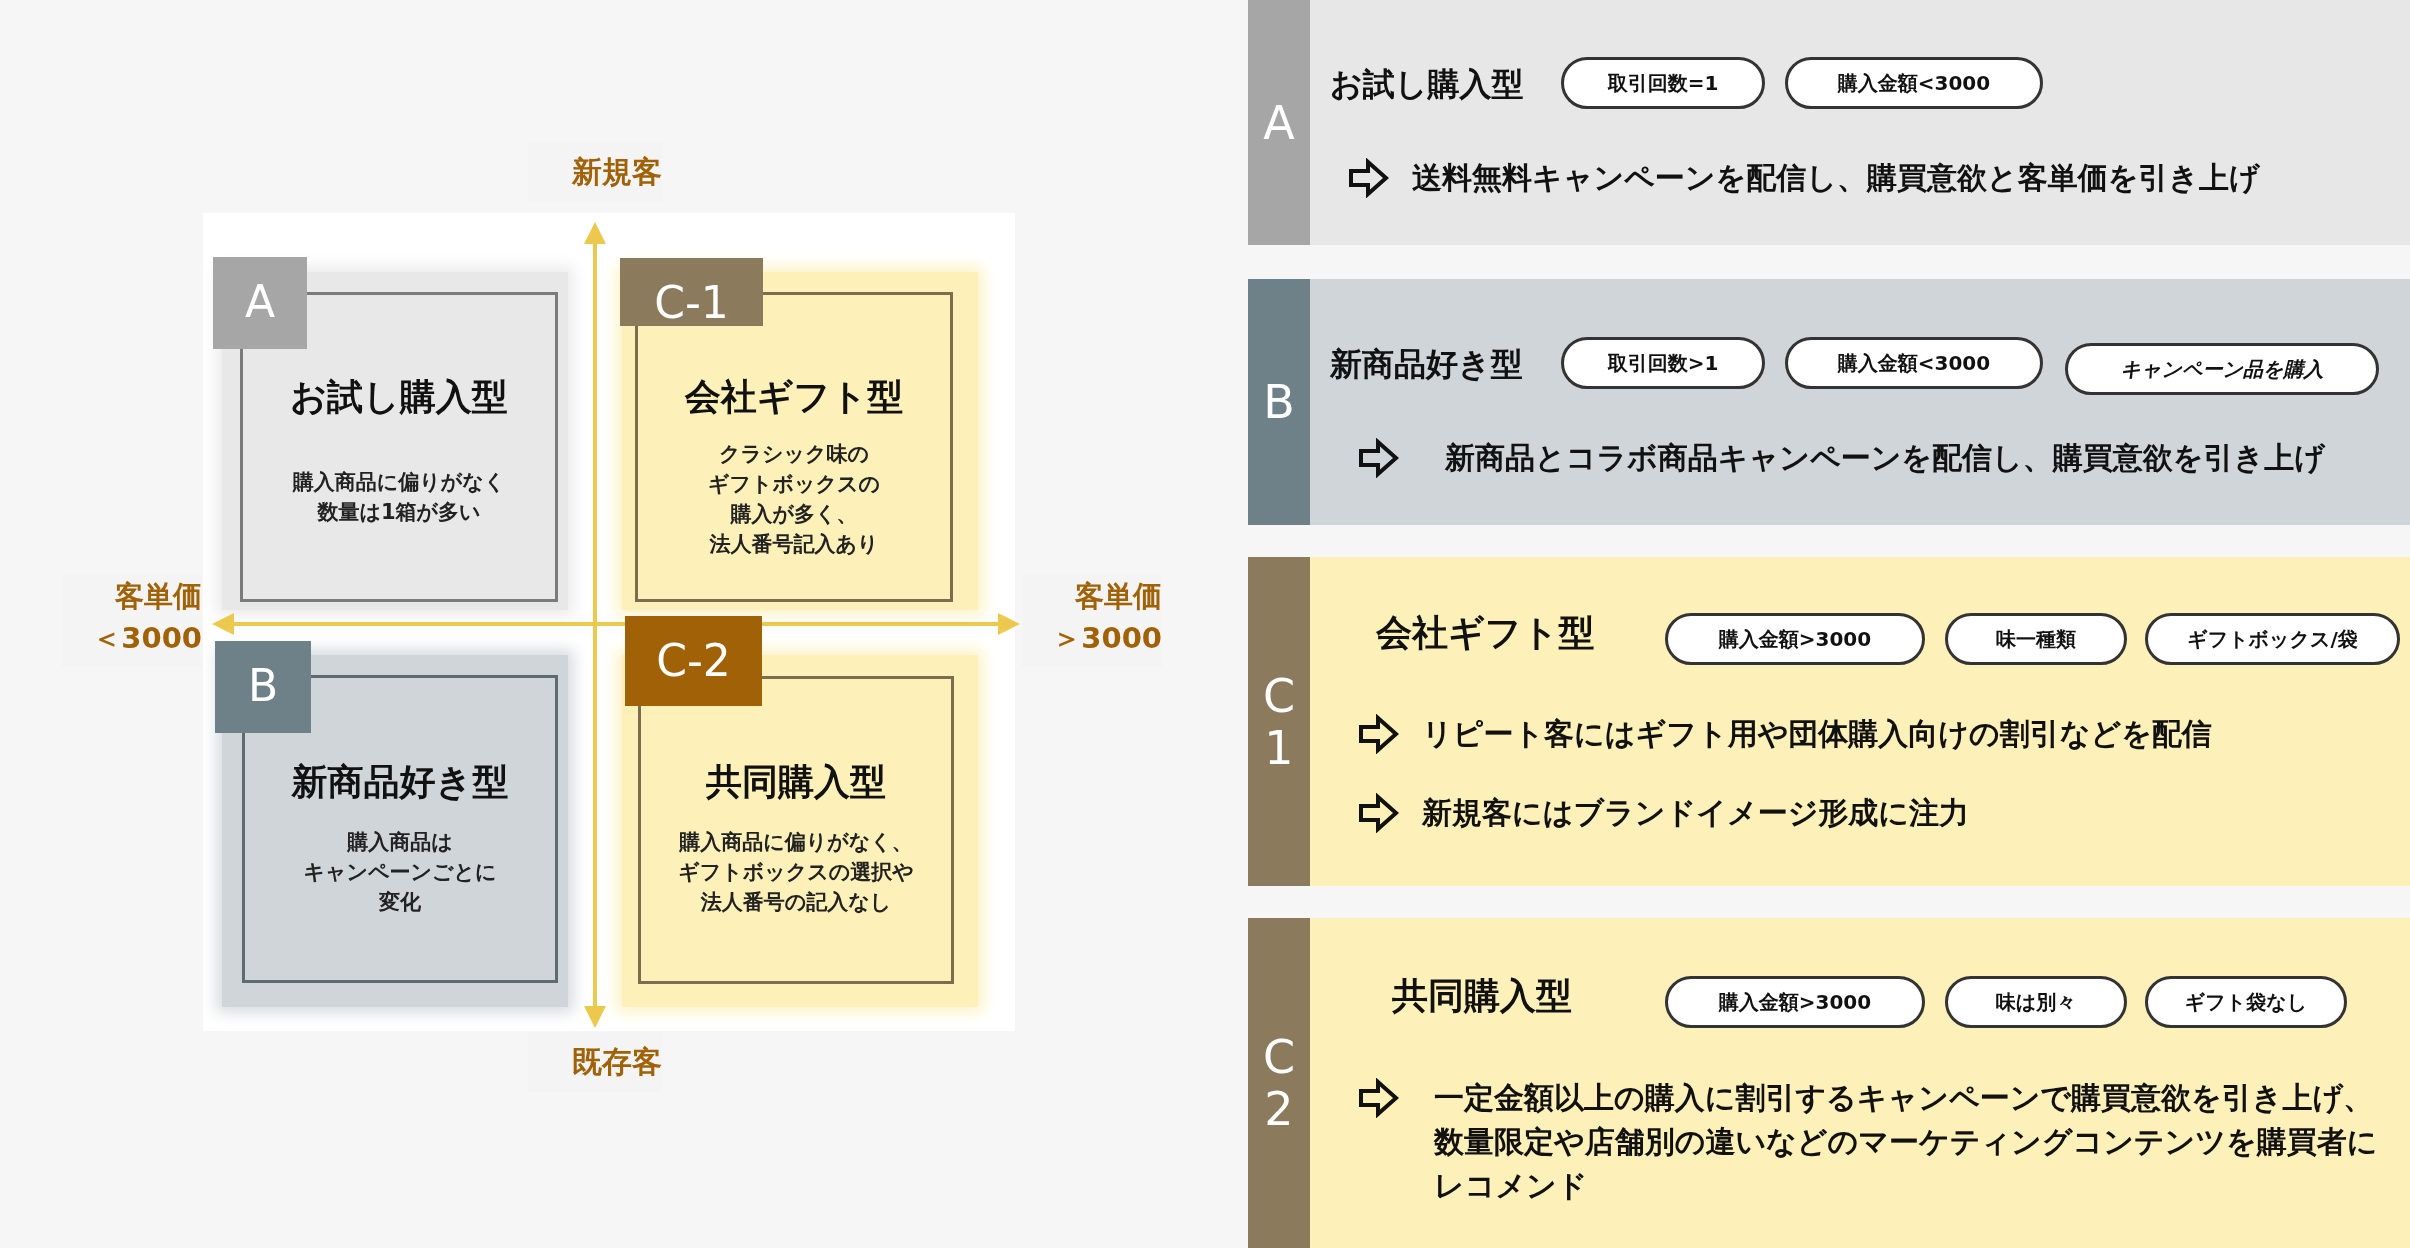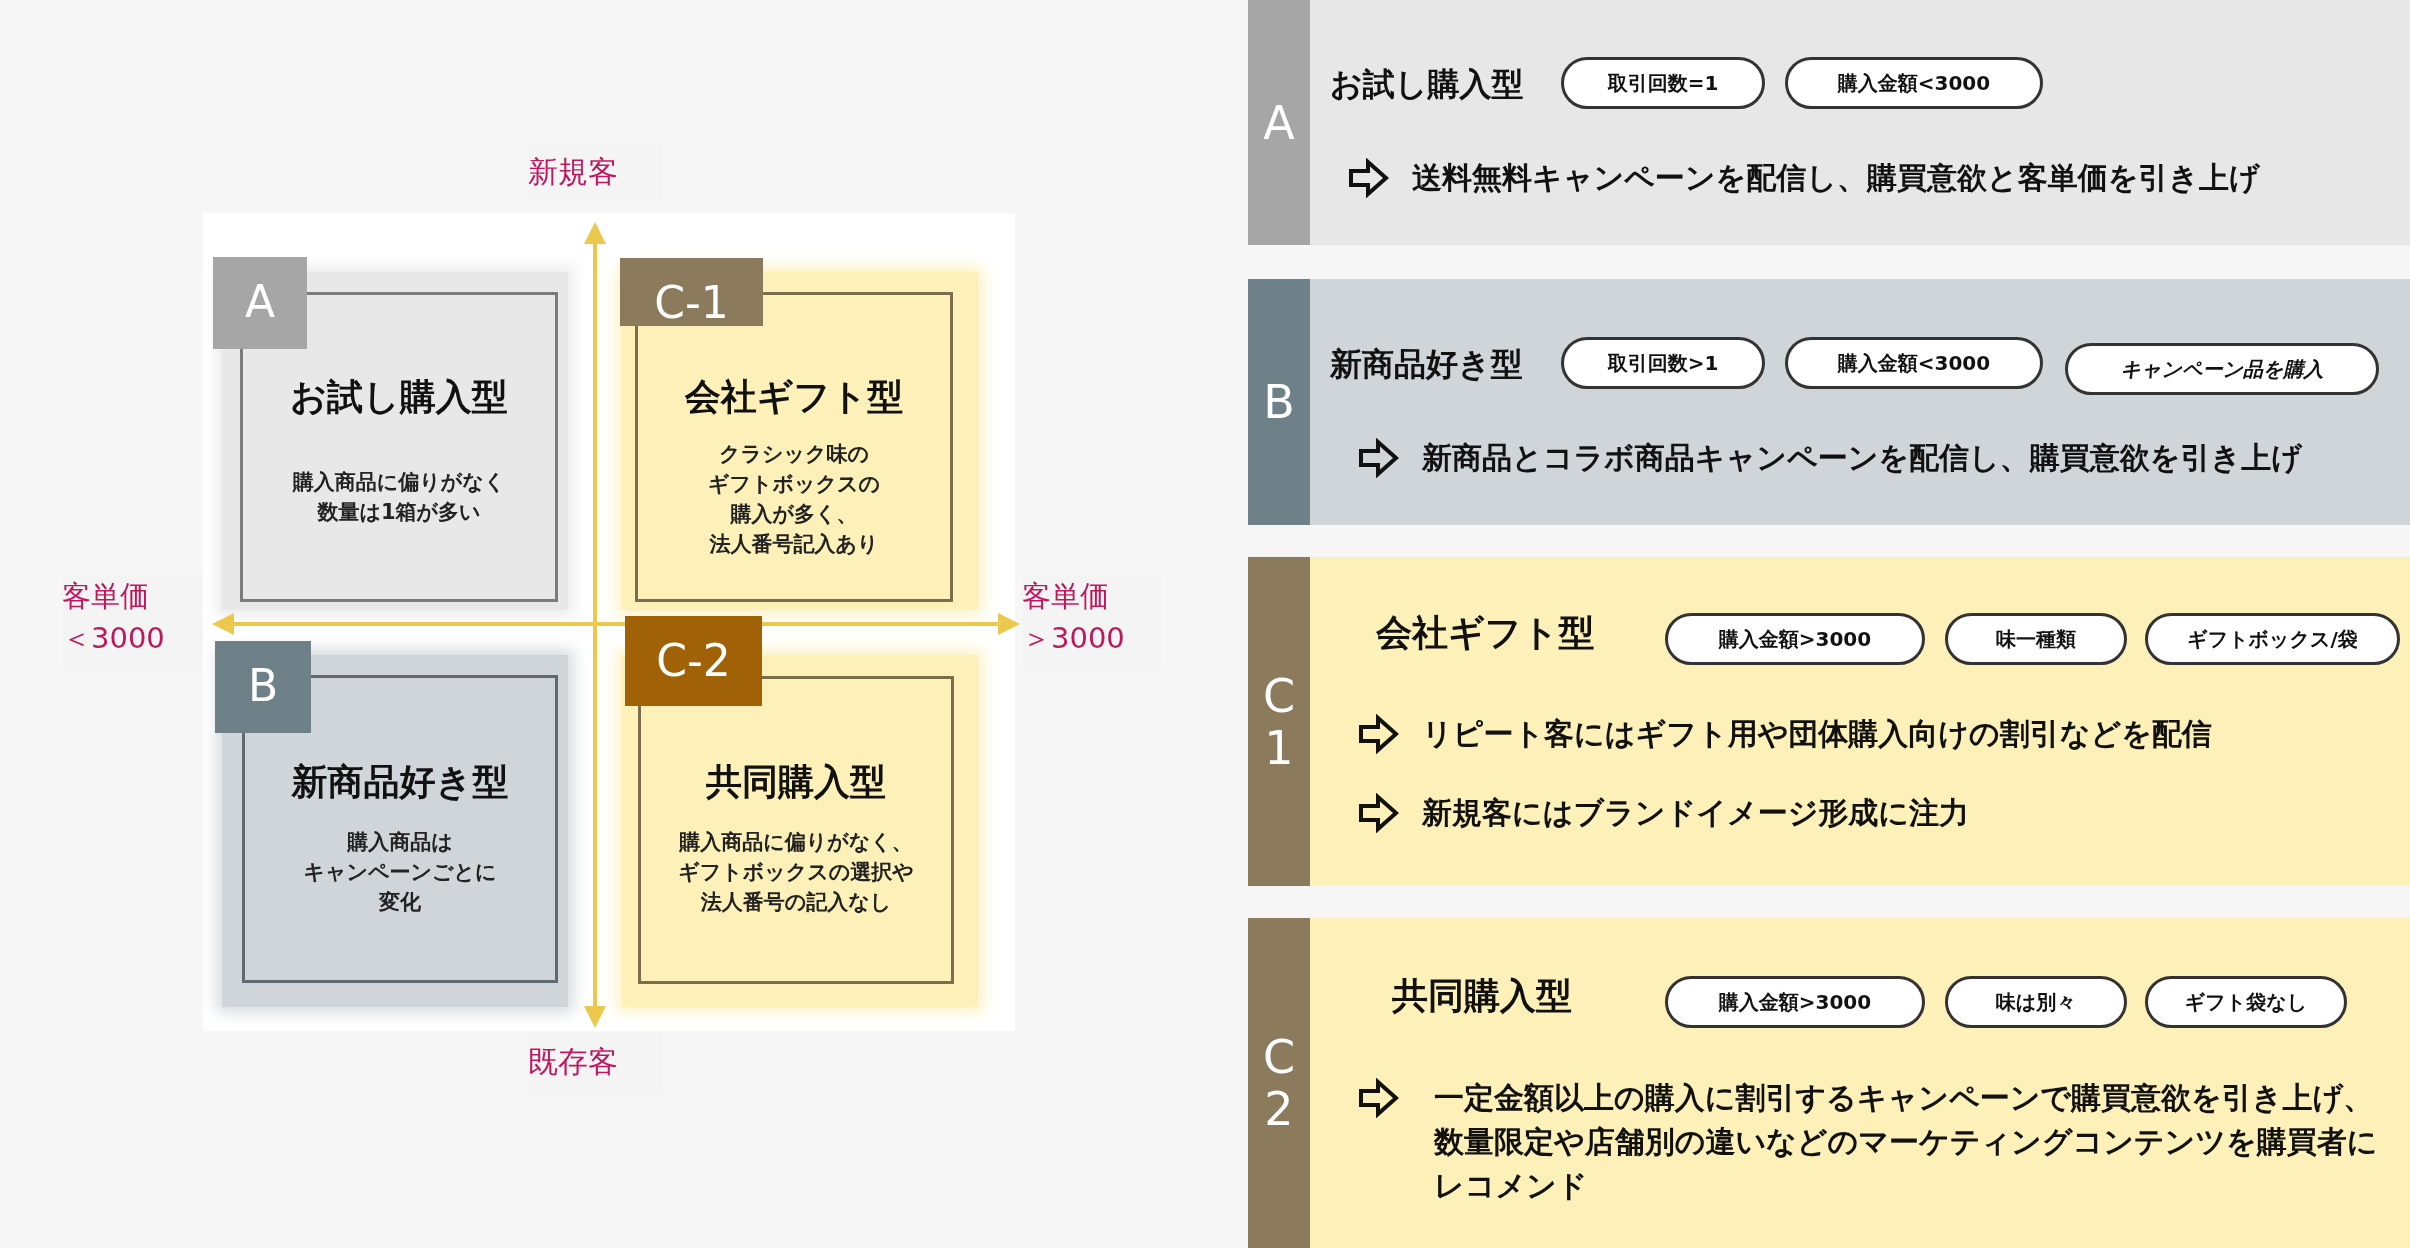--- a/index.html
+++ b/index.html
@@ -1,20 +1,20 @@
 <!DOCTYPE html>
 <html><head>
 <meta charset="utf-8">
 <style>
   html,body{margin:0;padding:0;}
   body{width:2410px;height:1248px;position:relative;overflow:hidden;background:#f6f6f6;font-family:"DejaVu Sans","Liberation Sans",sans-serif;color:#111;}
   .abs{position:absolute;}
   
   .card{left:203px;top:213px;width:812px;height:818px;background:#fff;}
-  .axis-label{font-weight:normal;font-size:30px;line-height:40px;text-align:left;background:#f4f4f4;color:#be185d;}
+  .axis-label{font-weight:bold;font-size:30px;line-height:40px;text-align:right;background:#f4f4f4;color:#a16207;}
   .ax-top{left:528px;top:142px;width:134px;height:60px;line-height:60px;}
   .ax-bottom{left:528px;top:1032px;width:134px;height:60px;line-height:60px;}
   .ax-left{left:62px;top:575px;width:140px;height:92px;font-size:29px;line-height:42px;}
   .ax-right{left:1022px;top:575px;width:140px;height:92px;font-size:29px;line-height:42px;}
   .vline{left:593px;top:232px;width:4px;height:780px;background:#ecc84c;}
   .hline{left:222px;top:622px;width:780px;height:4px;background:#ecc84c;}
   .arr{width:0;height:0;position:absolute;}
   .arr-up{left:584px;top:222px;border-left:11px solid transparent;border-right:11px solid transparent;border-bottom:22px solid #ecc84c;}
   .arr-down{left:584px;top:1006px;border-left:11px solid transparent;border-right:11px solid transparent;border-top:22px solid #ecc84c;}
   .arr-left{left:212px;top:613px;border-top:11px solid transparent;border-bottom:11px solid transparent;border-right:22px solid #ecc84c;}
@@ -126,21 +126,21 @@
 </div>
 
 <div class="panel p-b">
   <div class="tab">
       <span>B</span>
     </div>
   <div class="ptitle" style="left:82px;top:65px;">新商品好き型</div>
   <div class="pill" style="left:313px;top:58px;width:204px;">取引回数&gt;1</div>
   <div class="pill" style="left:537px;top:58px;width:258px;">購入金額&lt;3000</div>
   <div class="pill" style="left:817px;top:64px;width:314px;font-style:italic;">キャンペーン品を購入</div>
-  <div class="action" style="left:110px;top:157px;">
+  <div class="action" style="left:110px;top:157px;gap:23px;">
     <svg class="arrow-icon" viewBox="0 0 42 40">
         <path d="M3 13 H20 V4 L38 20 L20 36 V27 H3 Z" fill="none" stroke="#111" stroke-width="4"></path>
       </svg>
     <div class="action-text">新商品とコラボ商品キャンペーンを配信し、購買意欲を引き上げ</div>
   </div>
 </div>
 
 <div class="panel p-c1">
   <div class="tab">
       <span>C

